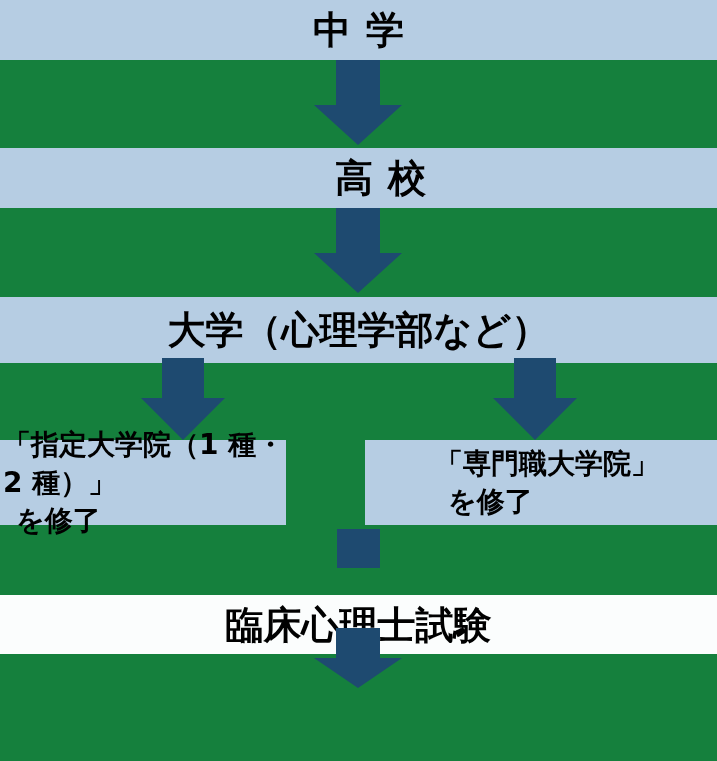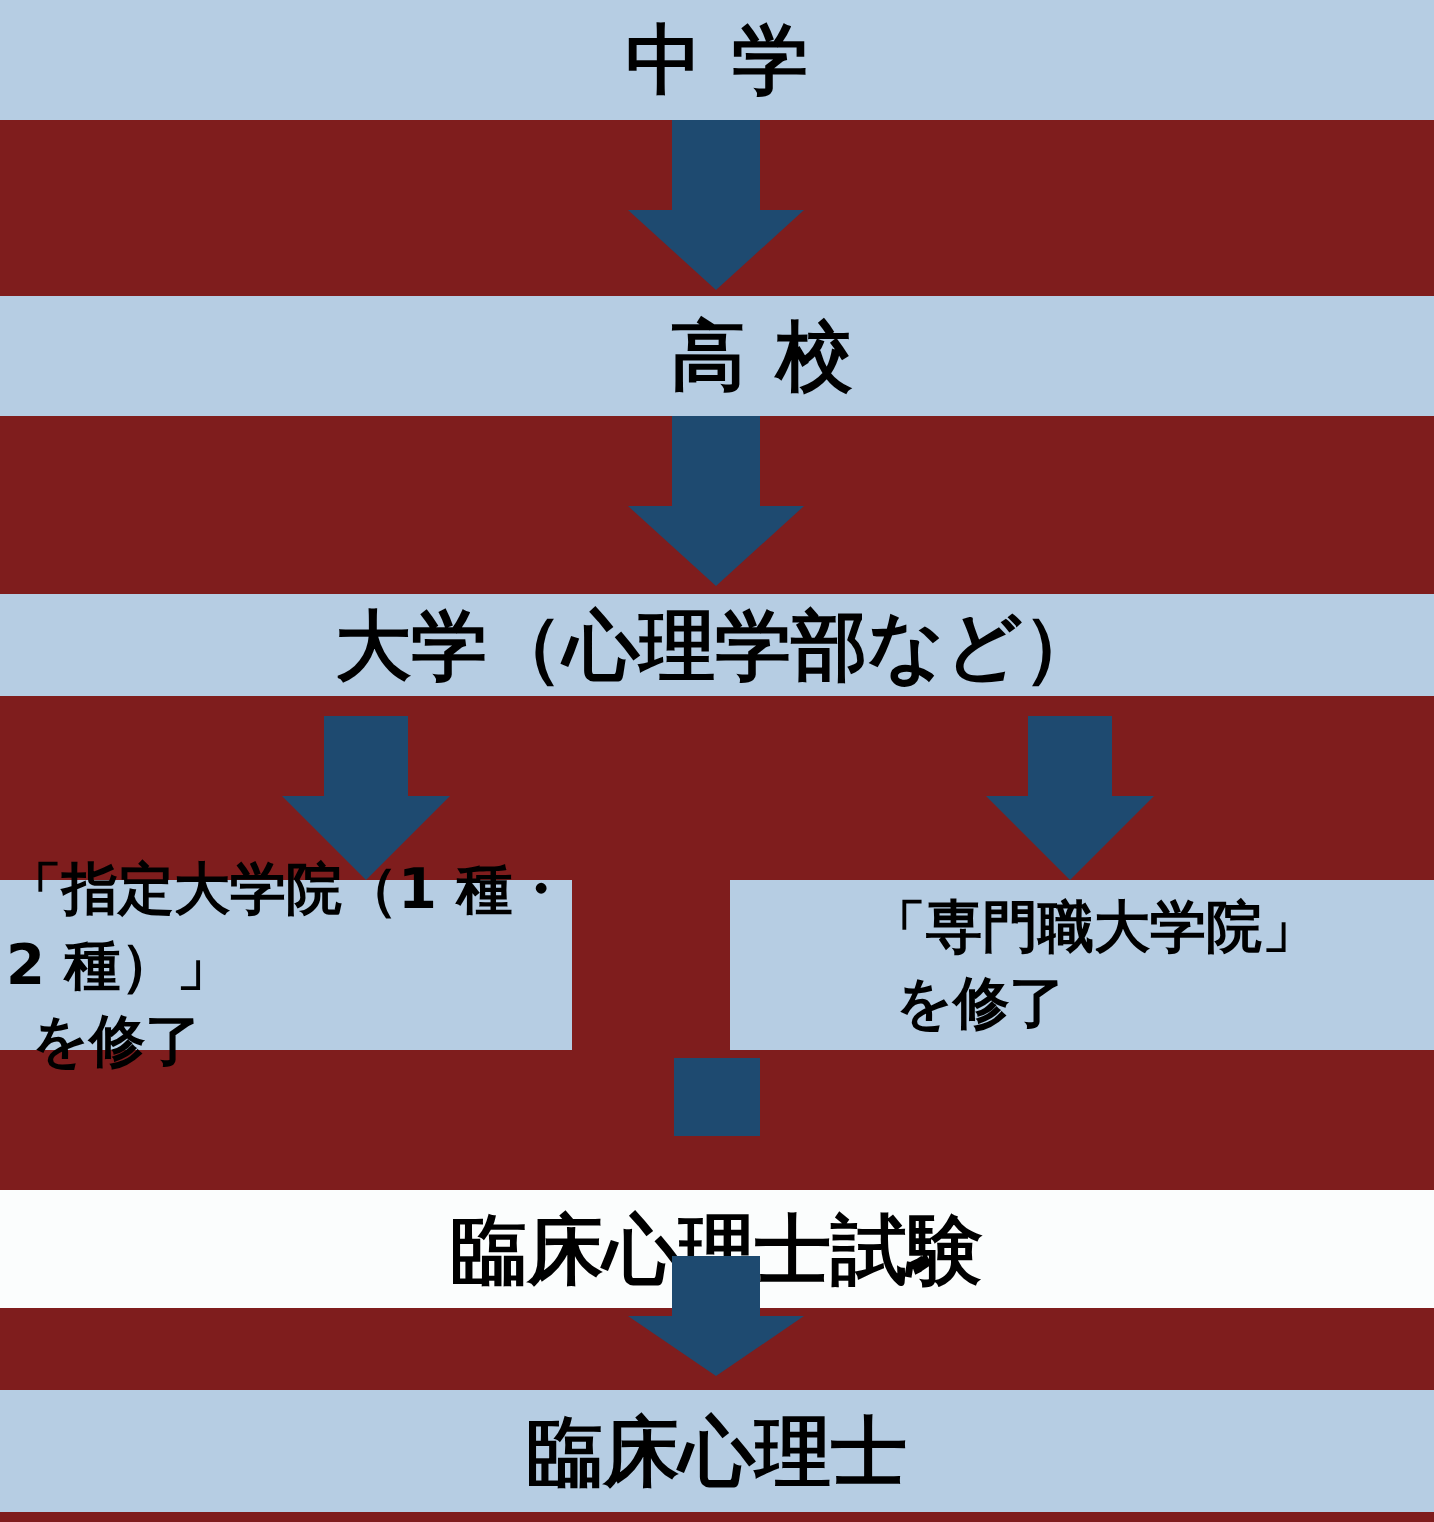--- a/index.html
+++ b/index.html
@@ -11,21 +11,21 @@
   html, body {
     margin: 0;
     padding: 0;
     background: #ffffff;
     font-family: "DejaVu Sans", "Liberation Sans", sans-serif;
   }
   .canvas {
     position: relative;
     width: 717px;
     height: 761px;
-    background: #7f1d1d;
+    background: #15803d;
     overflow: hidden;
   }
   .band {
     position: absolute;
     left: 0;
     width: 717px;
     background: var(--band);
     display: flex;
     align-items: center;
     justify-content: center;
@@ -119,21 +119,21 @@
 
   <div class="band" style="top:148px; height:60px;padding-left:22px;">
     <span class="spaced">高校</span>
   </div>
 
   <div class="arrow" style="left:314px; top:208px;">
     <div class="shaft" style="width:44px; height:45px;"></div>
     <div class="head" style="border-left-width:44px; border-right-width:44px; border-top-width:40px;"></div>
   </div>
 
-  <div class="band" style="top:297px; height:51px;">
+  <div class="band" style="top:297px; height:66px;">
     <span>大学（心理学部など）</span>
   </div>
 
   <div class="arrow" style="left:141px; top:358px;">
     <div class="shaft" style="width:42px; height:40px;"></div>
     <div class="head" style="border-left-width:42px; border-right-width:42px; border-top-width:42px;"></div>
   </div>
 
   <div class="arrow" style="left:493px; top:358px;">
     <div class="shaft" style="width:42px; height:40px;"></div>
@@ -158,17 +158,14 @@
 
   <div class="band light" style="top:568px; height:59px;">
     <span>臨床心理士試験</span>
   </div>
 
   <div class="arrow" style="left:314px; top:628px;">
     <div class="shaft" style="width:44px; height:30px;"></div>
     <div class="head" style="border-left-width:44px; border-right-width:44px; border-top-width:30px;"></div>
   </div>
 
-  <div class="band" style="top:695px; height:61px;">
-    <span>臨床心理士</span>
-  </div>
 
 </div>
 
 </body></html>

